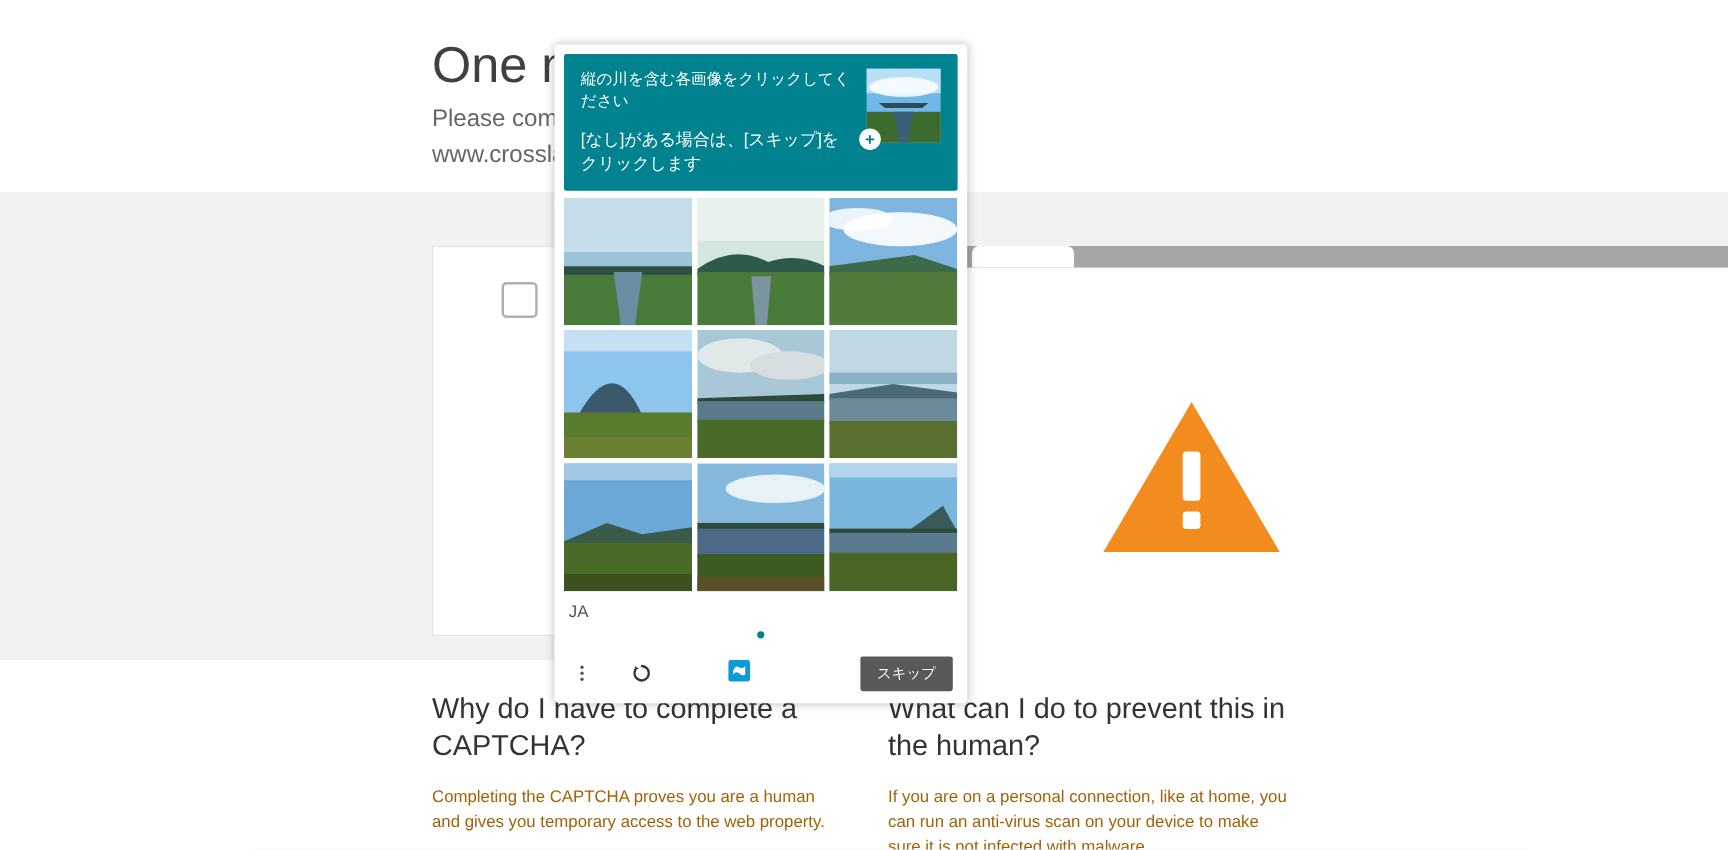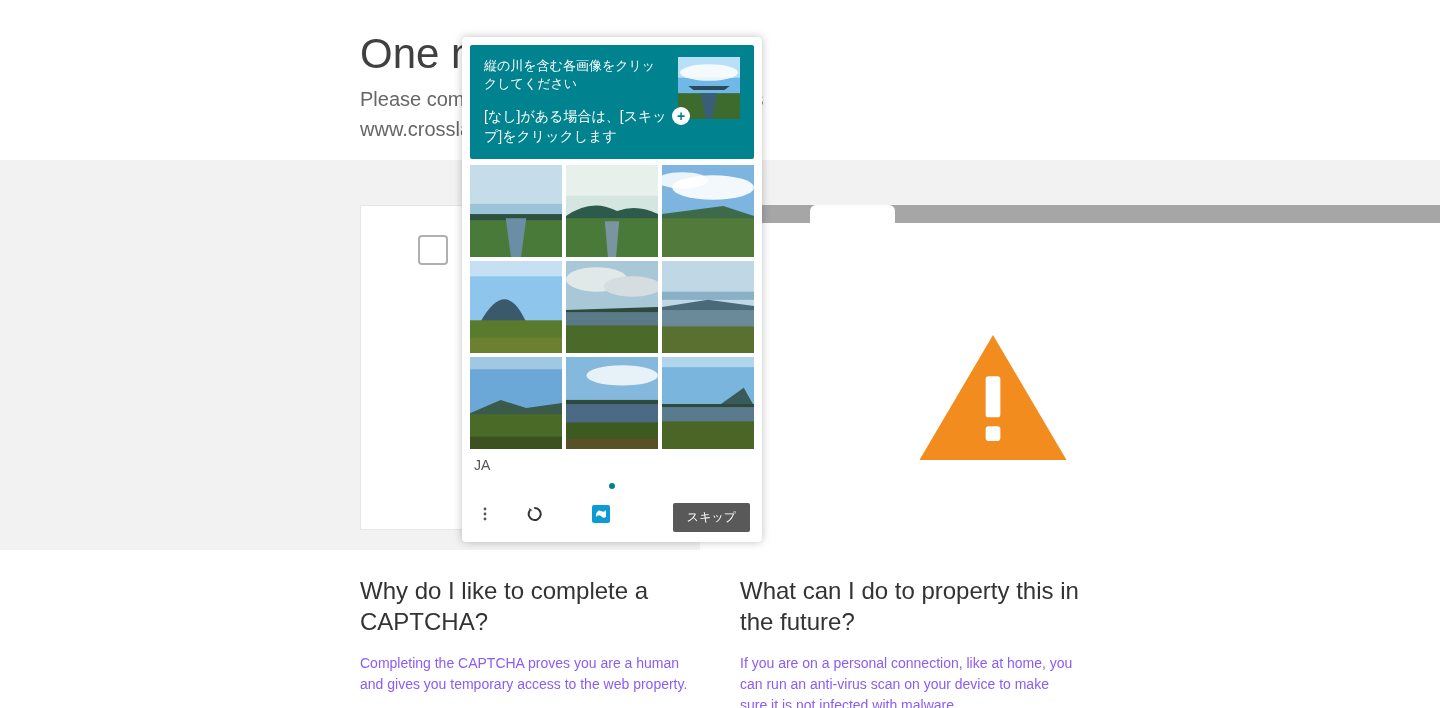--- a/index.html
+++ b/index.html
@@ -18,40 +18,40 @@
 .browser-bar { height: 18px; background: #a6a6a6; position: relative; }
 .browser-dot { position: absolute; top: 5px; width: 8px; height: 8px; border-radius: 50%; background: #ccc; }
 .browser-tab { position: absolute; top: 0; left: 110px; width: 85px; height: 18px; background: #fff; border-radius: 6px 6px 0 0; }
 
 .warning-triangle { position: absolute; top: 335px; left: 918px; }
 .warning-triangle svg { width: 150px; height: 125px; }
 
 .faq-section { position: absolute; top: 575px; left: 360px; right: 360px; display: flex; gap: 40px; }
 .faq-column { flex: 1; }
 .faq-heading { font-size: 24px; font-weight: 300; color: #333; margin-bottom: 16px; line-height: 1.3; }
-.faq-text { font-size: 14px; color: #8b5cf6; line-height: 1.5; }
-
-
-.challenge { position: absolute; top: 37px; left: 462px; width: 300px; background: #fff; border-radius: 4px; box-shadow: 0 0 8px rgba(0,0,0,.25); z-index: 10; padding: 8px; }
+.faq-text { font-size: 14px; color: #a16207; line-height: 1.5; }
+
+
+.challenge { position: absolute; top: 37px; left: 462px; width: 344px; background: #fff; border-radius: 4px; box-shadow: 0 0 8px rgba(0,0,0,.25); z-index: 10; padding: 8px; }
 .challenge-header { background: #00838f; color: #fff; padding: 12px 14px; border-radius: 2px; display: flex; align-items: flex-start; gap: 10px; position: relative; min-height: 82px; }
 .challenge-header-text { flex: 1; font-size: 13px; line-height: 1.4; }
 .challenge-instruction { margin-bottom: 14px; font-weight: 500; }
 .challenge-sub { font-size: 14px; }
 .challenge-example { width: 62px; height: 62px; border-radius: 2px; position: relative; flex-shrink: 0; }
 .plus-badge { position: absolute; bottom: -6px; left: -6px; width: 18px; height: 18px; background: #fff; color: #00838f; border-radius: 50%; display: flex; align-items: center; justify-content: center; font-size: 14px; font-weight: bold; }
 
 .grid { display: grid; grid-template-columns: repeat(3, 1fr); gap: 4px; margin-top: 6px; }
 .tile { aspect-ratio: 1/1; cursor: pointer; position: relative; overflow: hidden; }
 .tile-img { width: 100%; height: 100%; display: block; }
 
 .challenge-lang { font-size: 14px; color: #555; padding: 8px 4px 0; }
 .challenge-dots { text-align: center; padding: 2px 0; }
 .challenge-dots .dot { display: inline-block; width: 6px; height: 6px; border-radius: 50%; background: #00838f; }
 
-.challenge-footer { display: flex; align-items: flex-start; padding: 8px 4px 2px; gap: 28px; }
+.challenge-footer { display: flex; align-items: center; padding: 8px 4px 2px; gap: 28px; }
 .footer-icon { width: 22px; height: 22px; display: flex; align-items: center; justify-content: center; cursor: pointer; color: #555; }
 .footer-logo { flex: 0 0 auto; margin: 0 auto; }
 .skip-btn { margin-left: auto; background: #595959; color: #fff; border: none; padding: 6px 14px; font-size: 12px; border-radius: 2px; cursor: pointer; font-weight: 500; }
 </style>
 </head>
 <body>
 
 <div class="top-section">
   <h1 class="main-heading">One more step</h1>
   <div class="sub-heading">
@@ -77,25 +77,25 @@
 <div class="warning-triangle">
   <svg viewBox="0 0 100 85">
       <path d="M50 0 L100 85 L0 85 Z" fill="#f28c1e"></path>
       <rect x="45" y="28" width="10" height="28" rx="2" fill="#fff"></rect>
       <rect x="45" y="62" width="10" height="10" rx="2" fill="#fff"></rect>
     </svg>
 </div>
 
 <div class="faq-section">
   <div class="faq-column">
-    <h2 class="faq-heading">Why do I like to complete a CAPTCHA?</h2>
+    <h2 class="faq-heading">Why do I have to complete a CAPTCHA?</h2>
     <p class="faq-text">Completing the CAPTCHA proves you are a human and gives you temporary access to the web property.</p>
   </div>
   <div class="faq-column">
-    <h2 class="faq-heading">What can I do to property this in the future?</h2>
+    <h2 class="faq-heading">What can I do to prevent this in the human?</h2>
     <p class="faq-text">If you are on a personal connection, like at home, you can run an anti-virus scan on your device to make sure it is not infected with malware.</p>
   </div>
 </div>
 
 <div class="challenge">
   <div class="challenge-header">
     <div class="challenge-header-text">
       <div class="challenge-instruction">縦の川を含む各画像をクリックしてください</div>
       <div class="challenge-sub">[なし]がある場合は、[スキップ]をクリックします</div>
     </div>

